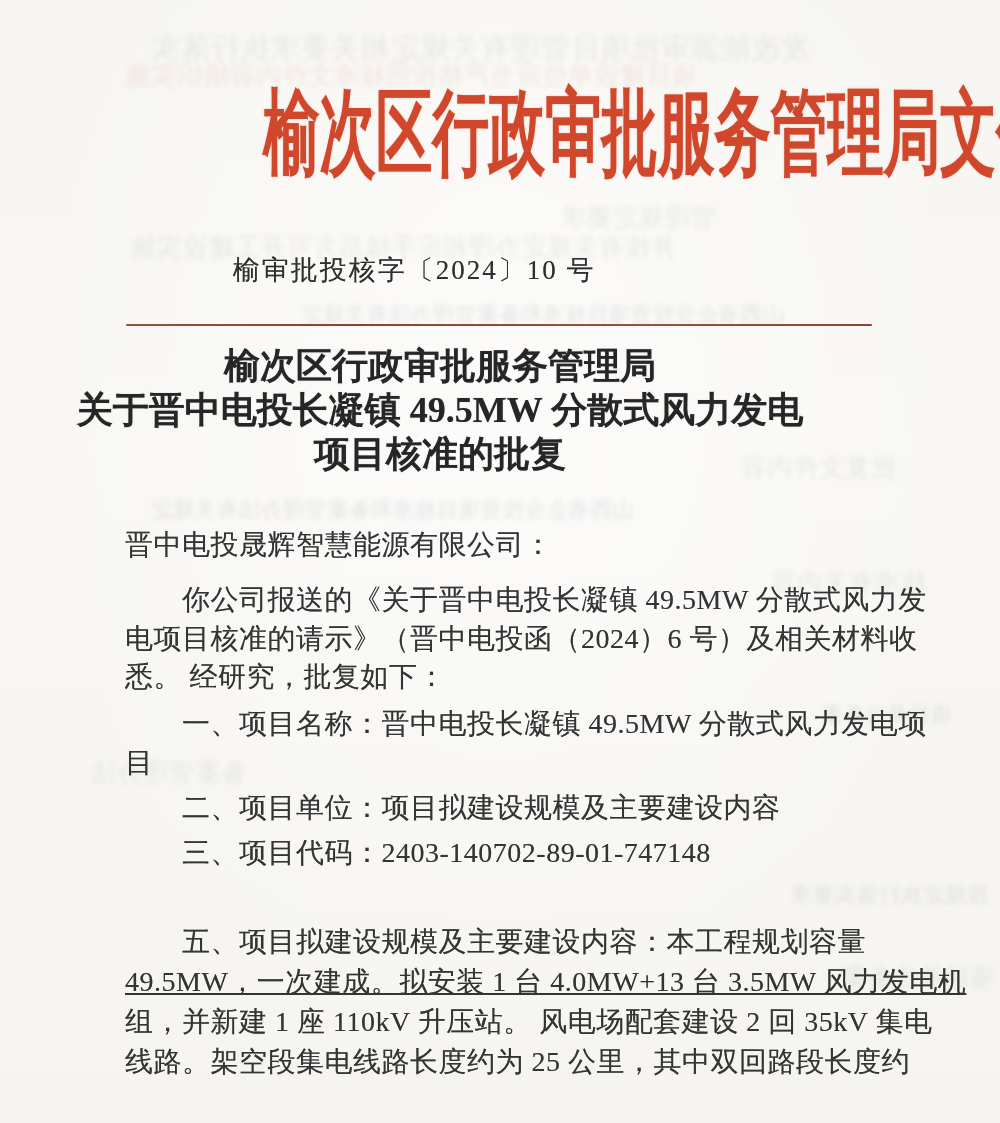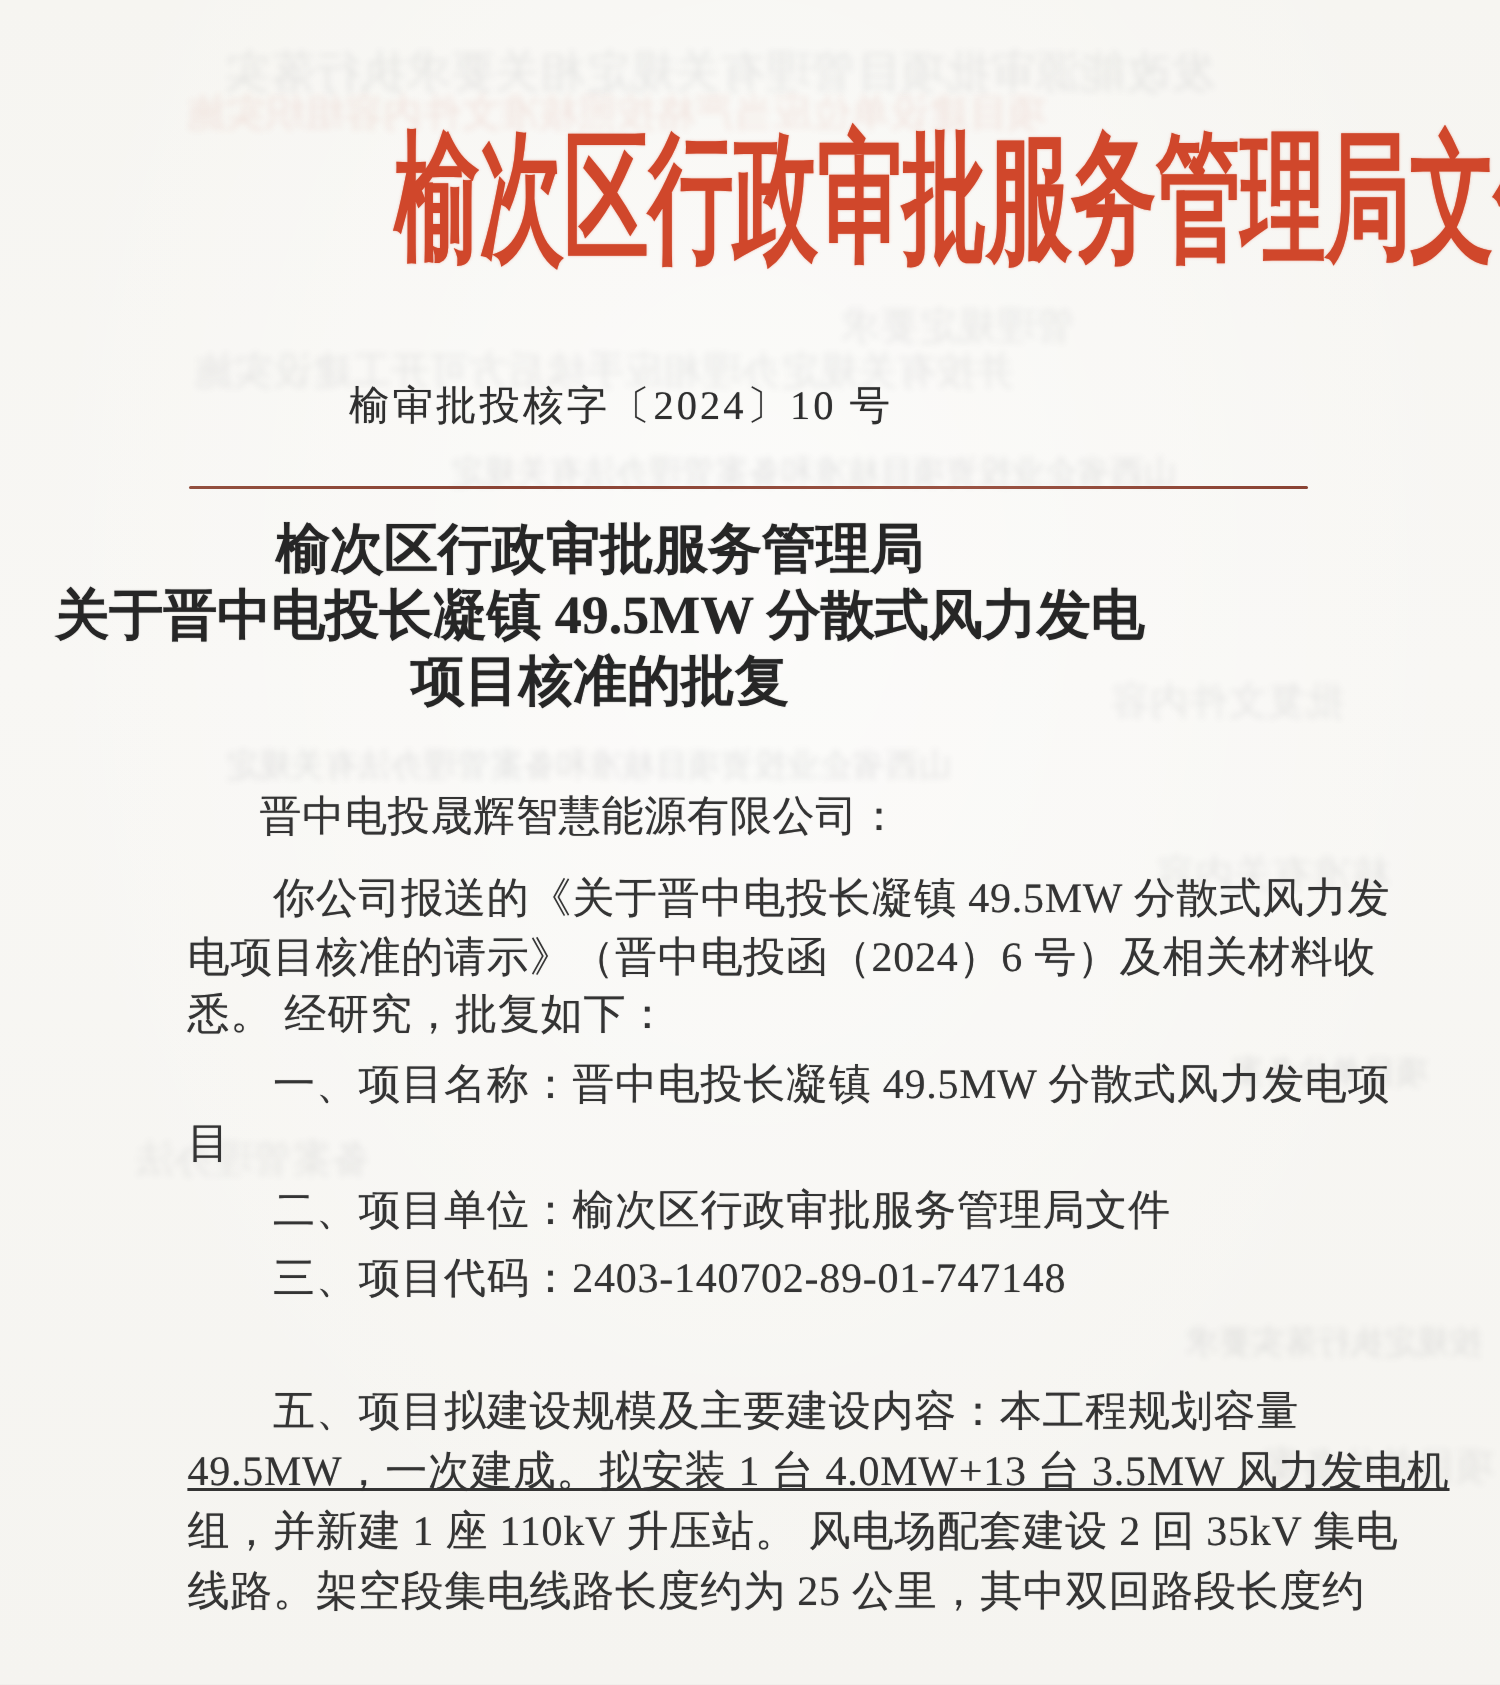--- a/index.html
+++ b/index.html
@@ -51,20 +51,21 @@
   }
   
   .doc-title{
     position:absolute; top:344px; left:0; width:800px;
     text-align:center;
     font-size:36px;
     font-weight:700;
     line-height:44px;
     color:#262626;
     text-shadow:0 0 .8px rgba(30,30,30,.55);
+    padding-left:40px;
   }
   
   .body-line{
     position:absolute; left:125px; width:752px;
     font-size:28px; line-height:34px;
     color:#343434;
     letter-spacing:.5px;
     white-space:nowrap;
     text-shadow:0 0 .6px rgba(45,45,45,.5);
   }
@@ -109,26 +110,26 @@
   <div class="doc-number">榆审批投核字〔2024〕10 号</div>
 
   <div class="red-rule"></div>
 
   <div class="doc-title">
     <div>榆次区行政审批服务管理局</div>
     <div>关于晋中电投长凝镇 49.5MW 分散式风力发电</div>
     <div>项目核准的批复</div>
   </div>
 
-  <div class="body-line" style="top:528px;margin-left:48px;">晋中电投晟辉智慧能源有限公司：</div>
+  <div class="body-line" style="top:528px;">晋中电投晟辉智慧能源有限公司：</div>
   <div class="body-line indent" style="top:583px;">你公司报送的《关于晋中电投长凝镇 49.5MW 分散式风力发</div>
   <div class="body-line" style="top:622px;">电项目核准的请示》（晋中电投函（2024）6 号）及相关材料收</div>
   <div class="body-line" style="top:660px;">悉。 经研究，批复如下：</div>
   <div class="body-line indent" style="top:707px;">一、项目名称：晋中电投长凝镇 49.5MW 分散式风力发电项</div>
   <div class="body-line" style="top:746px;">目</div>
-  <div class="body-line indent" style="top:791px;">二、项目单位：榆次区行政审批服务管理局文件</div>
+  <div class="body-line indent" style="top:791px;">二、项目单位：项目拟建设规模及主要建设内容</div>
   <div class="body-line indent" style="top:836px;">三、项目代码：2403-140702-89-01-747148</div>
   <div class="body-line indent" style="top:925px;">五、项目拟建设规模及主要建设内容：本工程规划容量</div>
   <div class="body-line" style="top:965px;text-decoration:underline;">49.5MW，一次建成。拟安装 1 台 4.0MW+13 台 3.5MW 风力发电机</div>
   <div class="body-line" style="top:1005px;">组，并新建 1 座 110kV 升压站。 风电场配套建设 2 回 35kV 集电</div>
   <div class="body-line" style="top:1045px;">线路。架空段集电线路长度约为 25 公里，其中双回路段长度约</div>
 
 </div>
 
 </body></html>

